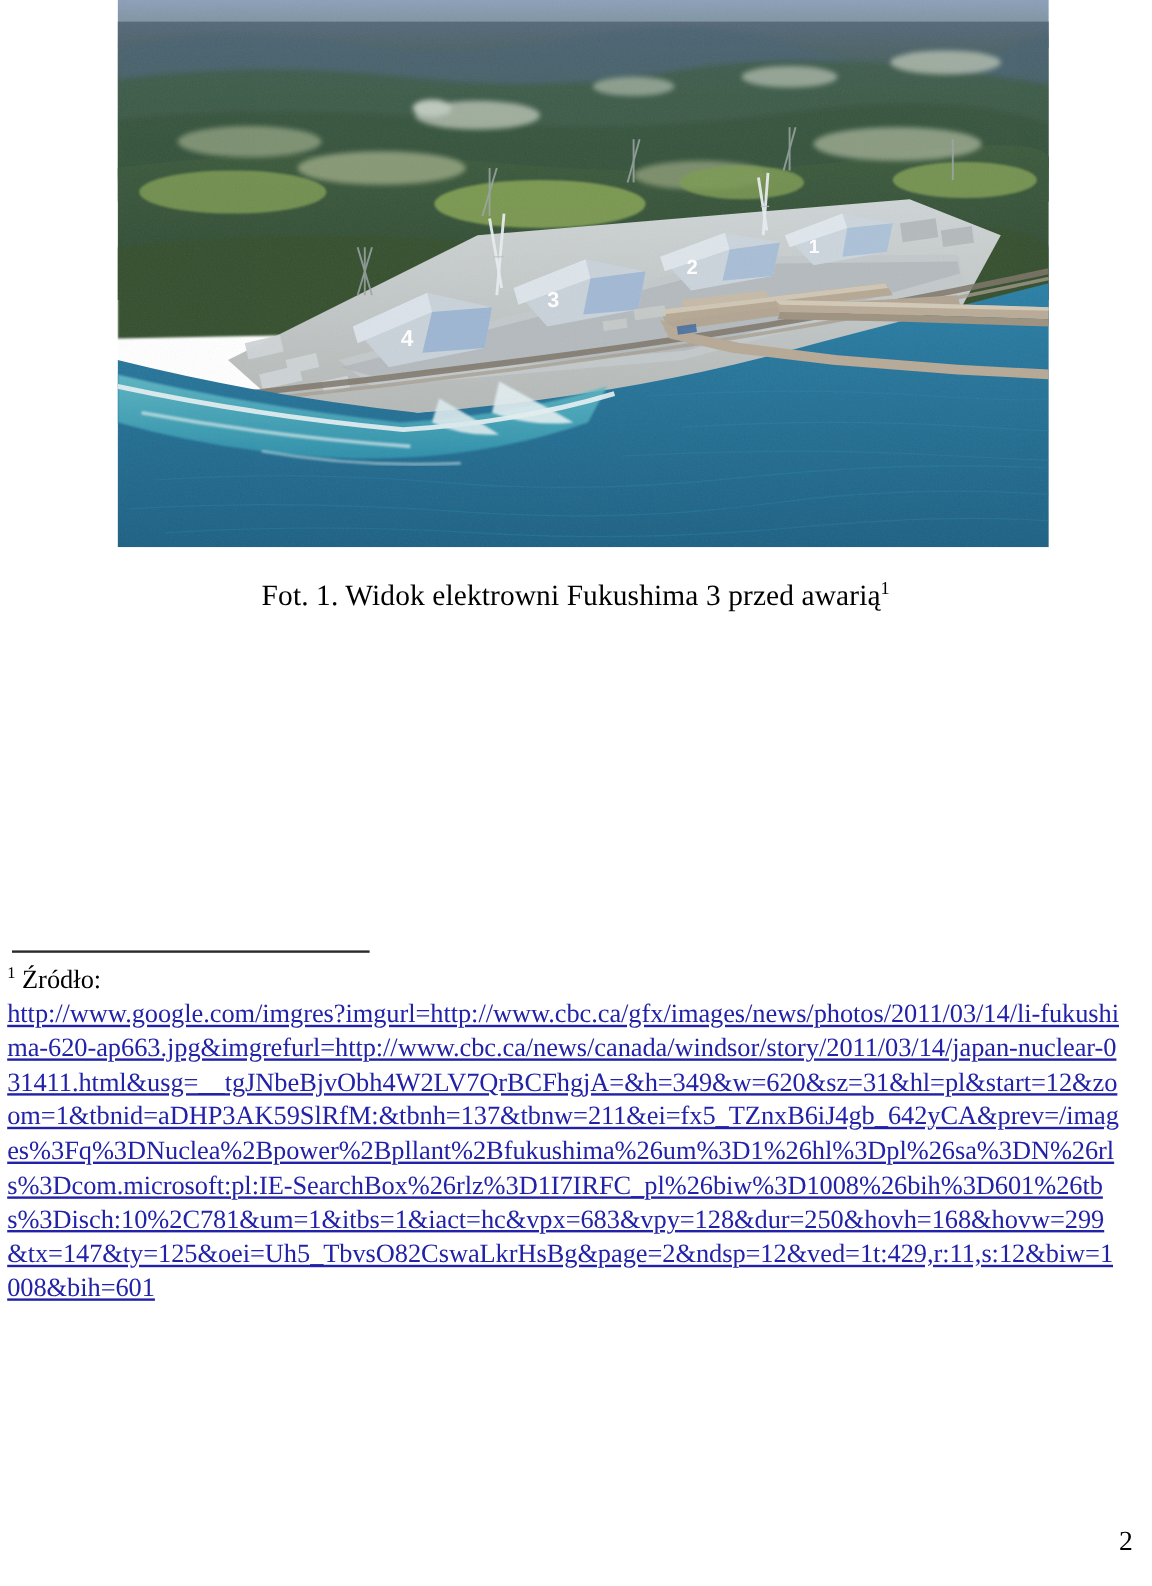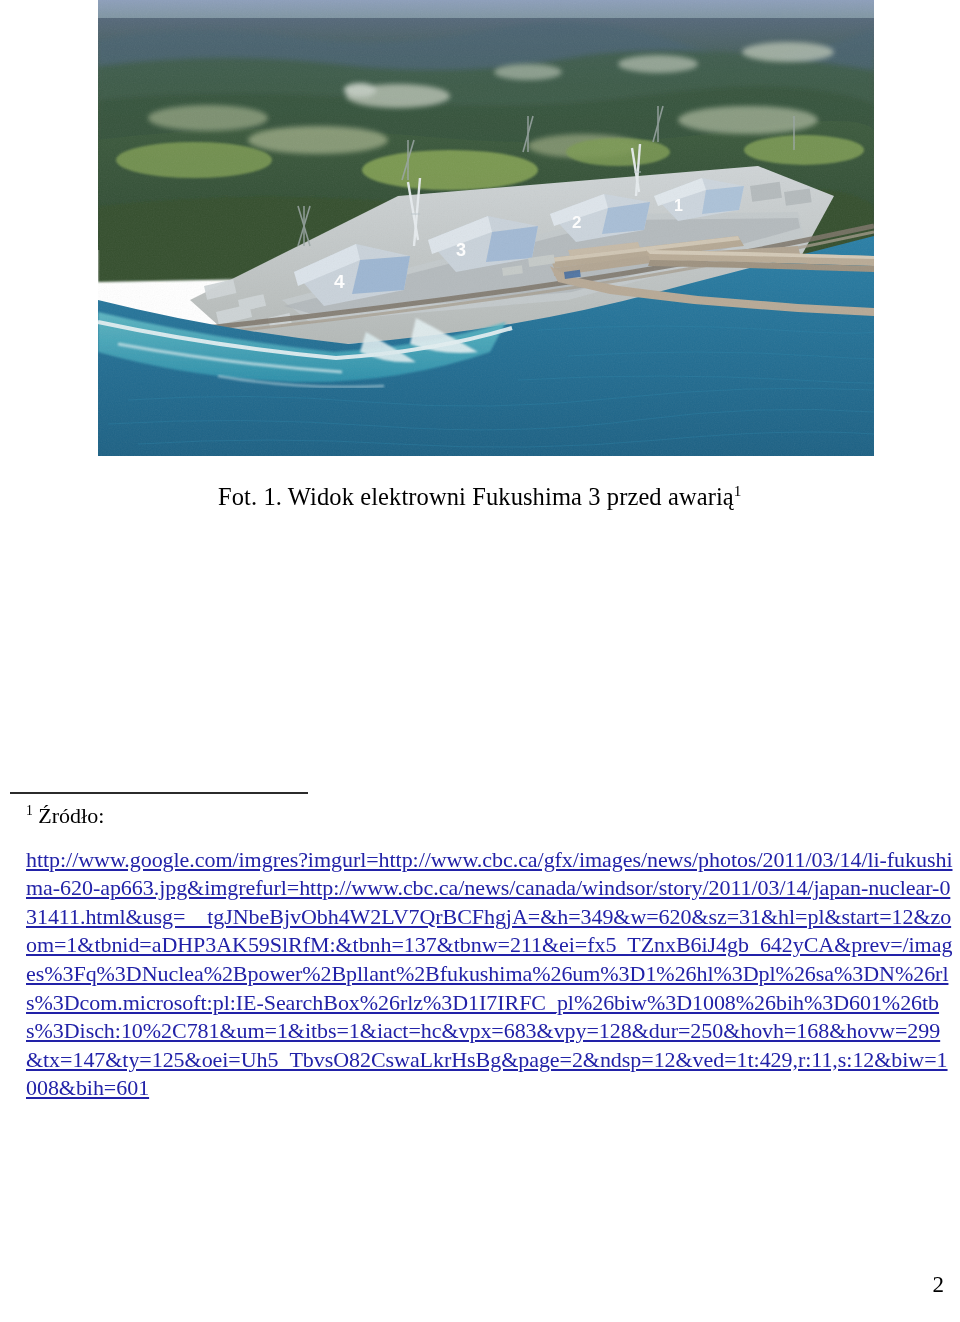--- a/index.html
+++ b/index.html
@@ -46,21 +46,21 @@
   #footnote-rule {
     position: absolute;
     left: 10px;
     top: 792px;
     width: 298px;
     height: 0;
     border-top: 2px solid #2b2b2b;
   }
   #footnote {
     position: absolute;
-    left: 26px;
+    left: 6px;
     top: 802px;
     width: 930px;
     font-size: 22px;
     line-height: 1.30;
   }
   #footnote-source-line {
     display: block;
     white-space: nowrap;
   }
   #footnote-marker {
@@ -71,21 +71,20 @@
   #footnote-url {
     display: block;
     color: #2222a8;
     text-decoration: underline;
     text-decoration-color: #2222a8;
     text-underline-offset: 2px;
     word-break: break-all;
     overflow-wrap: anywhere;
     line-height: 1.30;
     letter-spacing: -0.05px;
-    margin-top: 15px;
   }
 
   
   #page-number {
     position: absolute;
     right: 16px;
     top: 1272px;
     font-size: 23px;
   }
 </style>

